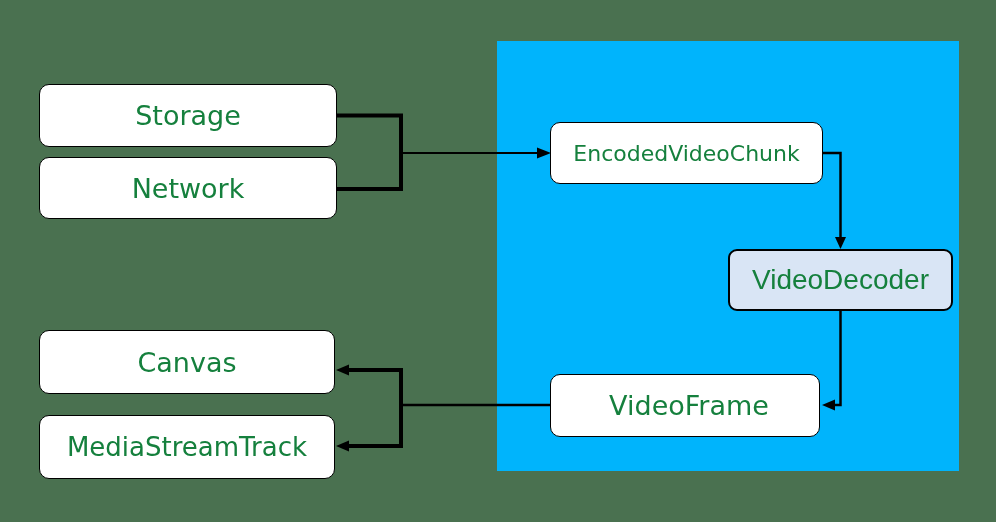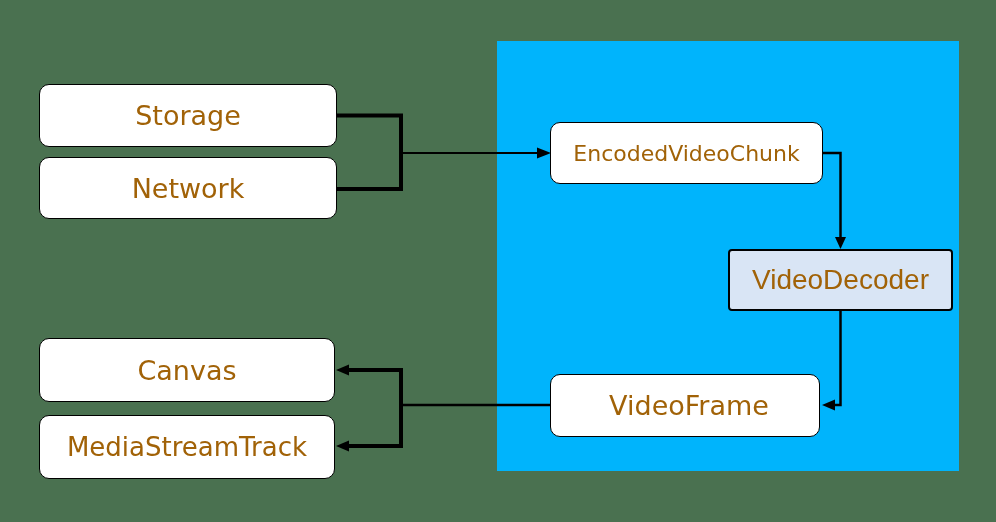--- a/index.html
+++ b/index.html
@@ -6,21 +6,21 @@
     margin: 0;
     padding: 0;
     background: #4a7150;
   }
   .stage {
     position: relative;
     width: 996px;
     height: 522px;
     background: #4a7150;
     font-family: "DejaVu Sans", sans-serif;
-    color: #a16207;
+    color: #15803d;
     overflow: hidden;
   }
   .region {
     position: absolute;
     left: 497px;
     top: 41px;
     width: 462px;
     height: 430px;
     background: #00b4fc;
   }
@@ -46,31 +46,31 @@
     justify-content: center;
     background: #fff;
     border: 1.5px solid #000;
     border-radius: 10px;
     box-sizing: border-box;
     text-align: center;
     white-space: nowrap;
   }
   .n-storage { left: 39px;  top: 84px;  width: 298px; height: 63px; font-size: 27px; }
   .n-network { left: 39px;  top: 157px; width: 298px; height: 62px; font-size: 27px; }
-  .n-canvas  { left: 39px;  top: 338px; width: 296px; height: 64px; font-size: 27px; }
+  .n-canvas  { left: 39px;  top: 330px; width: 296px; height: 64px; font-size: 27px; }
   .n-mst     { left: 39px;  top: 415px; width: 296px; height: 64px; font-size: 26px; }
   .n-evc     { left: 550px; top: 122px; width: 273px; height: 62px; font-size: 22px; }
   .n-vframe  { left: 550px; top: 374px; width: 270px; height: 63px; font-size: 27px; padding-left: 8px; }
   .n-decoder {
     left: 728px; top: 249px; width: 225px; height: 62px;
     font-size: 28px;
     font-family: "Liberation Sans", sans-serif;
     background: #d9e5f5;
     border: 2px solid #000;
-    border-radius: 4px;
+    border-radius: 9px;
   }
 </style>
 </head>
 <body>
 
 <div class="stage">
 
   <div class="region"></div>
 
   <svg class="connectors" viewBox="0 0 996 522" xmlns="http://www.w3.org/2000/svg">

